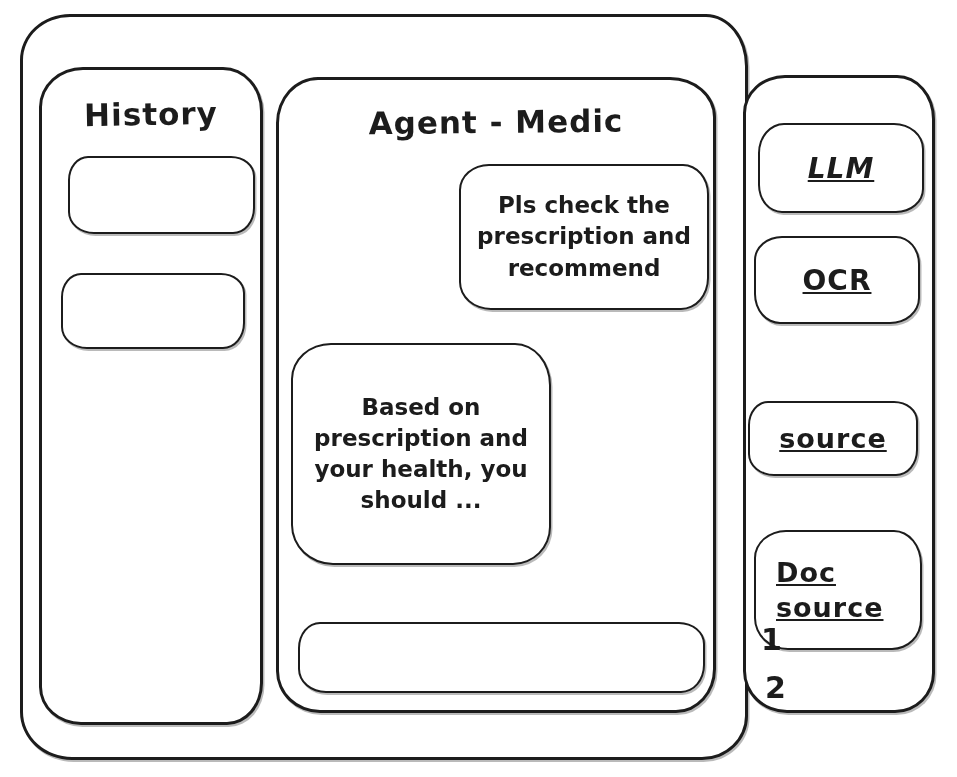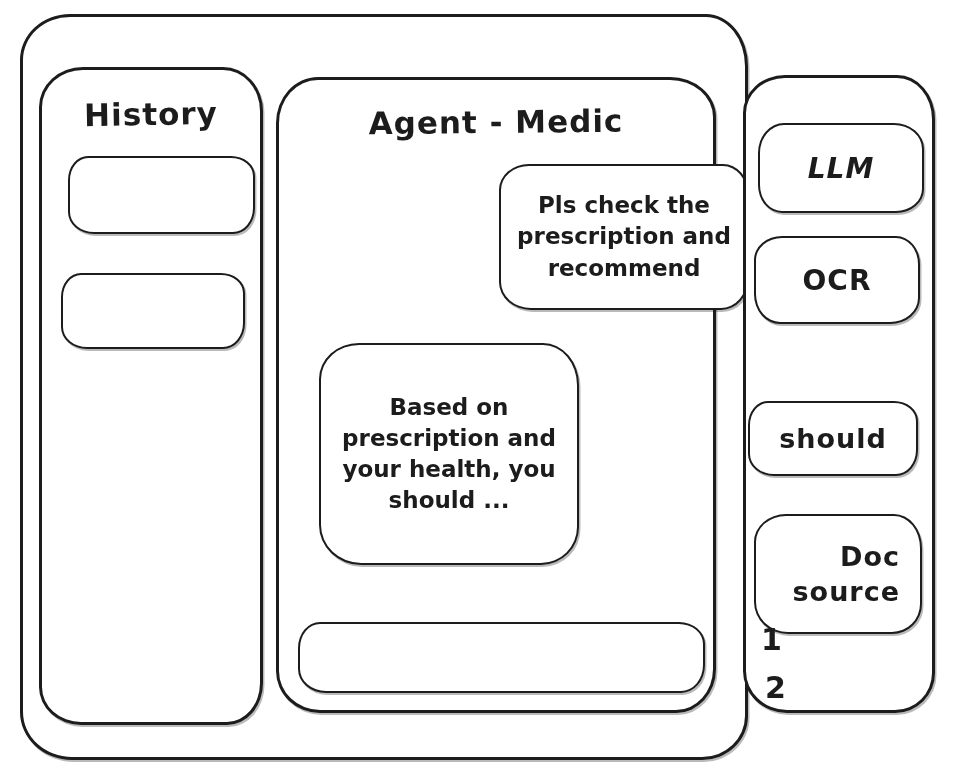--- a/index.html
+++ b/index.html
@@ -54,55 +54,55 @@
     text-decoration: underline;
   }
   #chat-title {
     position: absolute; left: 0; top: 24px; width: 100%;
     text-align: center; font-size: 31px; font-weight: 700;
     transform: rotate(-0.6deg); letter-spacing: 1px;
   }
   .bubble {
     display: flex; align-items: center; justify-content: center;
     text-align: center; font-size: 23px; font-weight: 600;
-    line-height: 1.35; padding: 10px 8px; margin-left: 40px;
+    line-height: 1.35; padding: 10px 8px;
   }
   #user-bubble {
     left: 180px; top: 84px; width: 250px; height: 146px;
     border-radius: 30px 26px 28px 32px / 26px 30px 32px 28px;
   }
   #assistant-bubble {
-    left: 0; top: 263px; width: 260px; height: 222px;
+    left: 12px; top: 263px; width: 260px; height: 222px;
     border-radius: 40px 36px 38px 42px / 36px 42px 38px 40px;
   }
   #chat-input {
     left: 19px; top: 542px; width: 407px; height: 71px;
     border-radius: 22px 26px 24px 28px / 26px 22px 28px 24px;
     cursor: text;
   }
 
   
   #tools-panel {
     left: 740px; top: 72px; width: 192px; height: 638px;
     border-radius: 42px 38px 40px 44px / 38px 44px 40px 42px;
   }
   .tool-box {
     display: flex; align-items: center; justify-content: center;
-    text-align: right; font-size: 28px; font-weight: 700;
-    letter-spacing: 1px; cursor: pointer;
+    text-align: left; font-size: 28px; font-weight: 700;
+    letter-spacing: 1px; cursor: pointer; text-decoration: underline;
   }
   #llm-box    { left: 12px; top: 45px;  width: 166px; height: 90px;
                 border-radius: 26px 30px 28px 24px / 30px 26px 24px 28px;
                 font-style: italic; }
   #ocr-box    { left: 8px; top: 158px; width: 166px; height: 88px;
                 border-radius: 28px 24px 30px 26px / 24px 28px 26px 30px; }
   #params-box { left: 2px;  top: 323px; width: 170px; height: 75px;
                 border-radius: 20px 24px 22px 26px / 24px 20px 26px 22px;
                 font-size: 27px; font-weight: 600; }
-  #doc-source-box { left: 8px; top: 436px; width: 168px; height: 120px;
+  #doc-source-box { left: 8px; top: 452px; width: 168px; height: 120px;
                 border-radius: 32px 28px 30px 34px / 28px 34px 30px 32px;
                 font-size: 27px; font-weight: 600; line-height: 1.3;
                 padding: 16px 20px; }
   .doc-num {
     position: absolute; font-size: 30px; font-weight: 700;
   }
   #doc-num-1 { left: 15px; top: 544px; }
   #doc-num-2 { left: 19px; top: 592px; }
 </style>
 </head>
@@ -125,20 +125,20 @@
       </div>
       <div class="sketch thin bubble" id="assistant-bubble">
         <span>Based on prescription and your health, you should ...</span>
       </div>
       <div class="sketch thin" id="chat-input"></div>
     </div>
 
     <div class="sketch" id="tools-panel" style="left:720px; top:58px;">
       <div class="sketch thin tool-box" id="llm-box">LLM</div>
       <div class="sketch thin tool-box" id="ocr-box">OCR</div>
-      <div class="sketch thin tool-box" id="params-box">should</div>
+      <div class="sketch thin tool-box" id="params-box">source</div>
       <div class="sketch thin tool-box" id="doc-source-box">Doc source</div>
       <div class="doc-num" id="doc-num-1">1</div>
       <div class="doc-num" id="doc-num-2">2</div>
     </div>
 
   </div>
 </div>
 
 </body></html>

